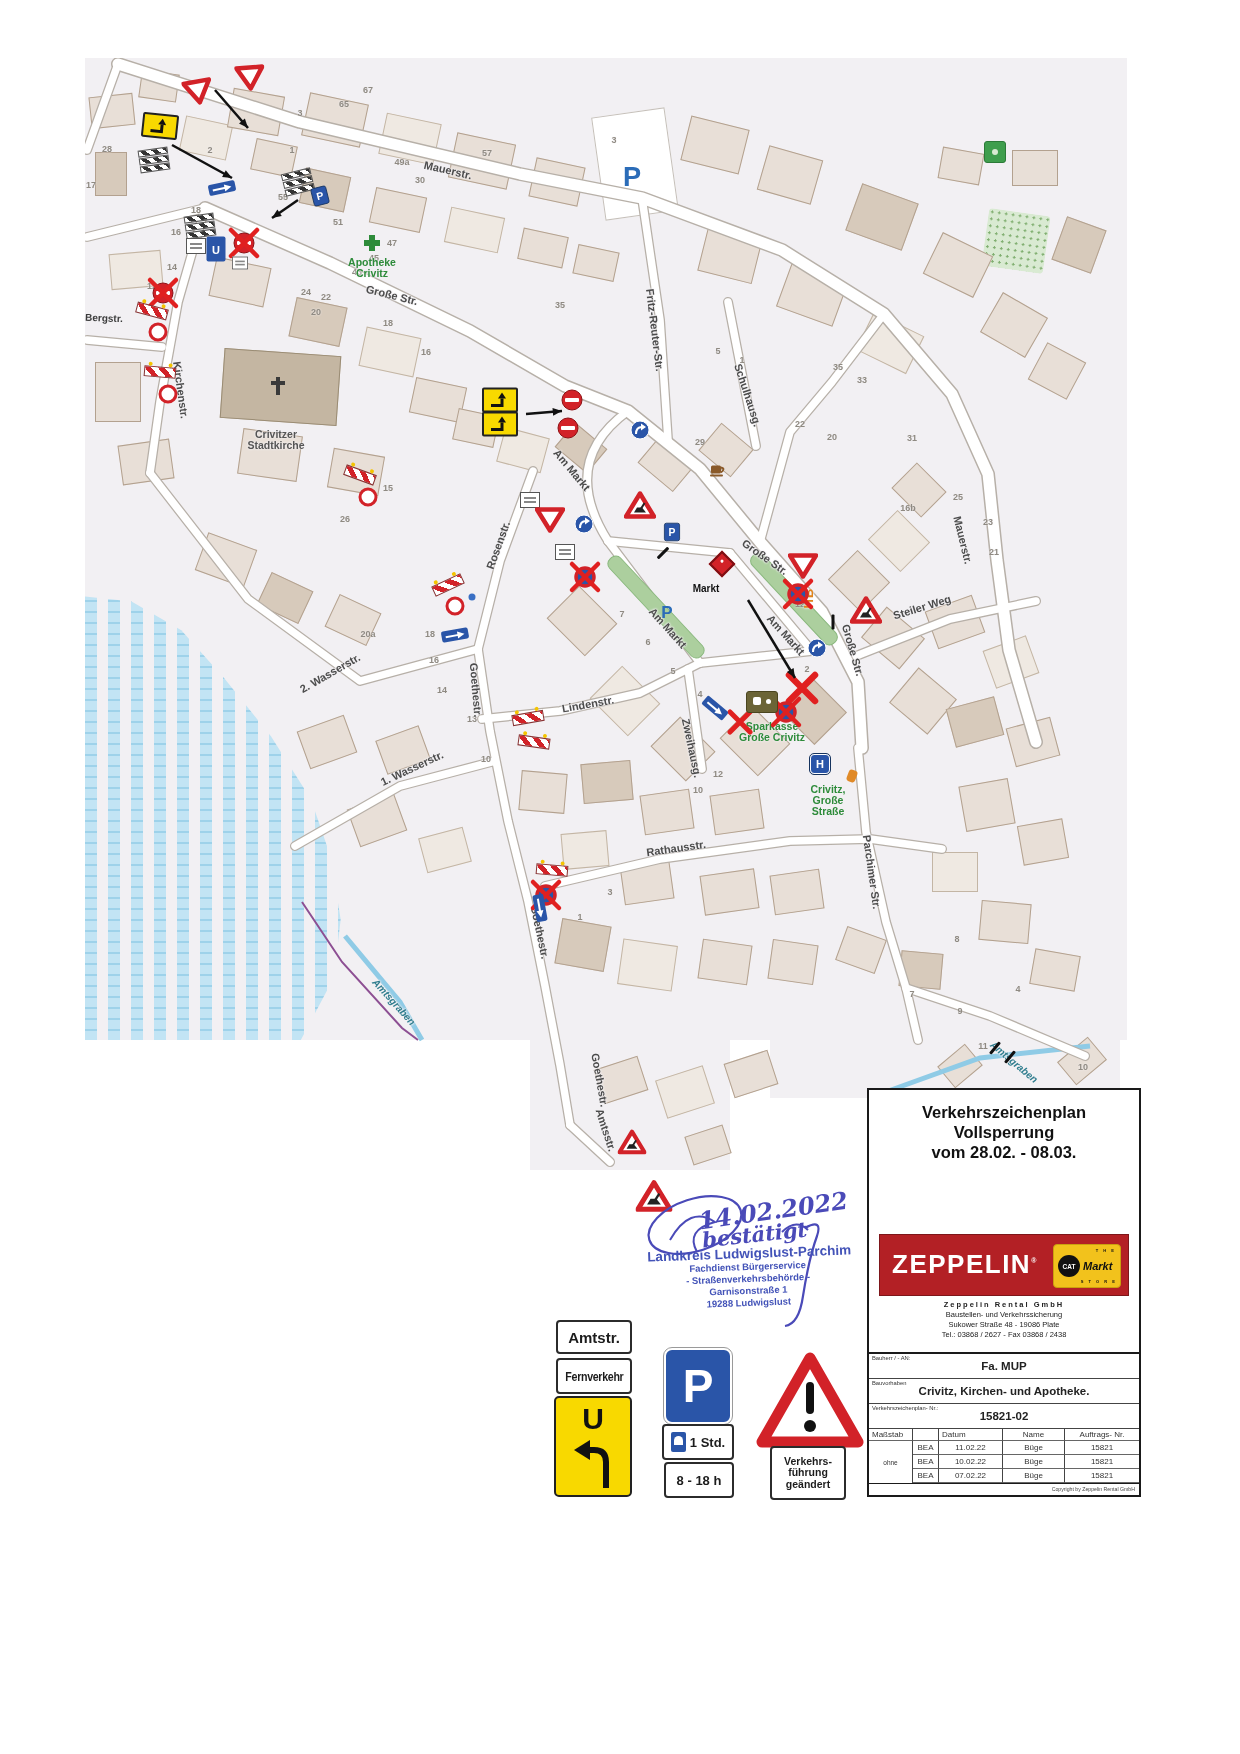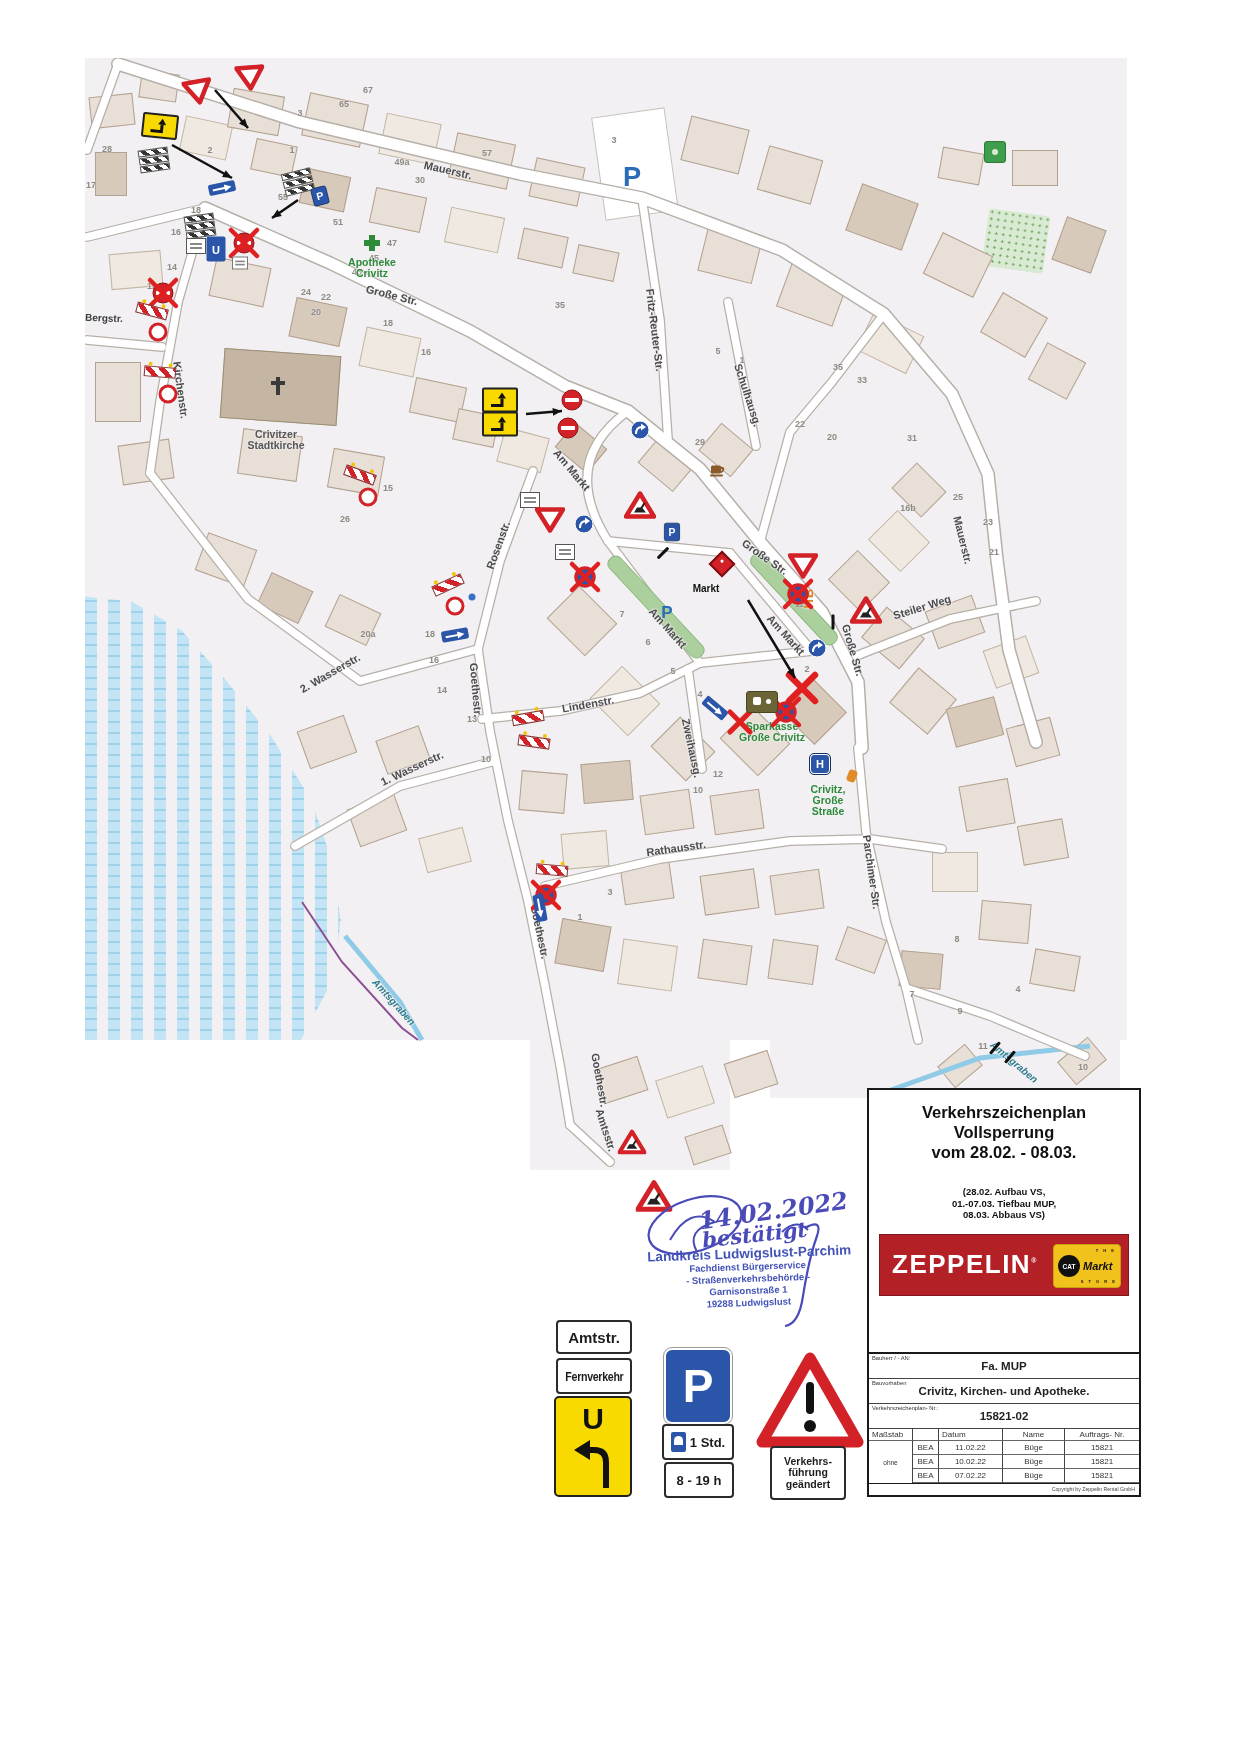--- a/index.html
+++ b/index.html
@@ -797,53 +797,54 @@
     <div class="pbig" style="left:664px;top:1348px;width:64px;height:72px">
       <span style="color:#fff;font-weight:bold;font-size:46px">P</span>
     </div>
     <div class="plaq" style="left:662px;top:1424px;width:68px;height:32px;font-size:13px;gap:4px">
       <span style="display:inline-block;width:15px;height:20px;background:#2a55a8;border-radius:2px;position:relative">
         <span class="abs" style="left:3px;top:4px;width:9px;height:9px;background:#fff;border-radius:50% 50% 0 0"></span>
       </span>
       <span>1 Std.</span>
     </div>
     <div class="plaq" style="left:664px;top:1462px;width:66px;height:32px;font-size:13px">
-      <span>8 - 19 h</span>
+      <span>8 - 18 h</span>
     </div>
     <svg class="abs" style="left:756px;top:1352px;z-index:10" width="108" height="96" viewBox="0 0 108 96">
       <path d="M54,6 L102,90 L6,90 Z" fill="#fff" stroke="#d22228" stroke-width="11" stroke-linejoin="round"></path>
       <rect x="50" y="30" width="8" height="32" rx="4" fill="#111"></rect>
       <circle cx="54" cy="74" r="6" fill="#111"></circle>
     </svg>
     <div class="plaq" style="left:770px;top:1446px;width:72px;height:50px;font-size:10.5px;line-height:11.5px;flex-direction:column">
       <span>Verkehrs-</span>
       <span>führung</span>
       <span>geändert</span>
     </div>
   </div>
 
   <div class="ibox">
     <div class="ttl">
       <div>Verkehrszeichenplan</div>
       <div>Vollsperrung</div>
       <div>vom 28.02. - 08.03.</div>
     </div>
-    <div class="sub">
-      <div>(28.02. Aufbau VS,</div>
-      <div>01.-07.03. Tiefbau MUP,</div>
-      <div>08.03. Abbaus VS)</div>
-    </div>
     <div class="banner">
       <span class="zep"><span>ZEPPELIN</span><sup>®</sup></span>
       <span class="catlogo">
         <span class="disc">CAT</span>
         <span class="rent">Markt</span>
         <span class="mini" style="right:4px;top:3px">T H E</span>
         <span class="mini" style="right:3px;bottom:3px">S T O R E</span>
       </span>
+    </div>
+    <div class="company">
+      <div class="c0">Zeppelin Rental GmbH</div>
+      <div>Baustellen- und Verkehrssicherung</div>
+      <div>Sukower Straße 48  -  19086 Plate</div>
+      <div>Tel.: 03868 / 2627  -  Fax 03868 / 2438</div>
     </div>
     <div class="fields">
       <div class="frow">
         <span class="flab">Bauherr / - AN:</span>
         <span class="fval">Fa. MUP</span>
       </div>
       <div class="frow">
         <span class="flab">Bauvorhaben</span>
         <span class="fval">Crivitz, Kirchen- und Apotheke.</span>
       </div>

